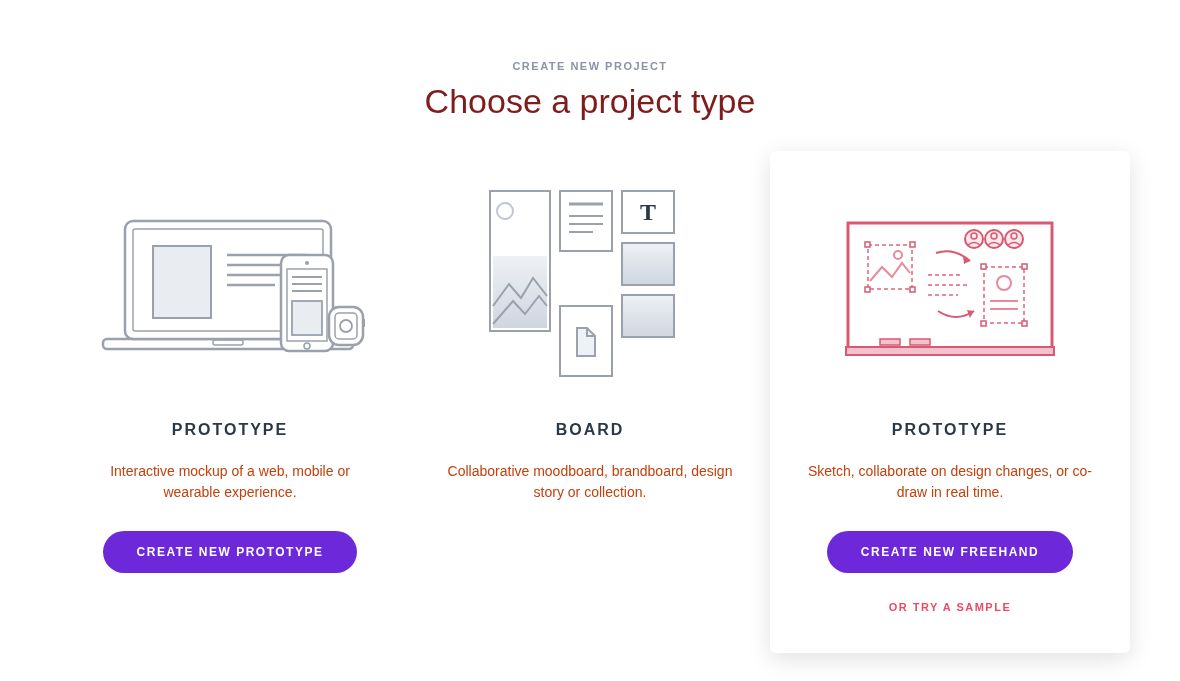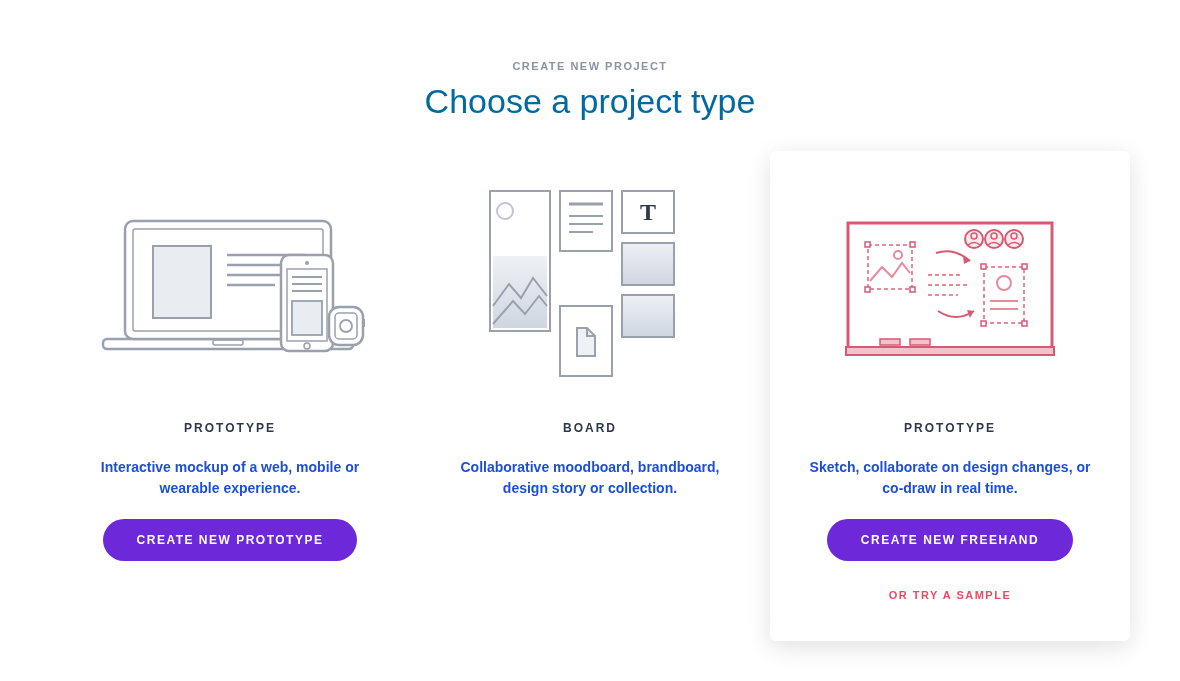--- a/index.html
+++ b/index.html
@@ -18,21 +18,21 @@
     .eyebrow {
       font-size: 11px;
       font-weight: 600;
       letter-spacing: 1.5px;
       color: #8a94a6;
       margin-bottom: 10px;
     }
     .title {
       font-size: 34px;
       font-weight: 400;
-      color: #0369a1;
+      color: #7f1d1d;
     }
     .cards {
       display: flex;
       justify-content: center;
       gap: 0;
       padding: 0 40px;
     }
     .card {
       width: 360px;
       text-align: center;
@@ -44,33 +44,32 @@
       background: #fff;
     }
     .illus {
       height: 210px;
       display: flex;
       align-items: center;
       justify-content: center;
       margin-bottom: 30px;
     }
     .card-label {
-      font-size: 12px;
+      font-size: 16px;
       font-weight: 700;
       letter-spacing: 2px;
       color: #2c3845;
       margin-bottom: 22px;
     }
     .card-desc {
       font-size: 14px;
       line-height: 1.5;
-      color: #1d4ed8;
-      margin-bottom: 20px;
+      color: #c2410c;
+      margin-bottom: 28px;
       min-height: 42px;
-      font-weight: bold;
     }
     .btn {
       display: inline-block;
       background: #6d28d9;
       color: #fff;
       border: none;
       border-radius: 999px;
       padding: 14px 34px;
       font-size: 12px;
       font-weight: 700;

